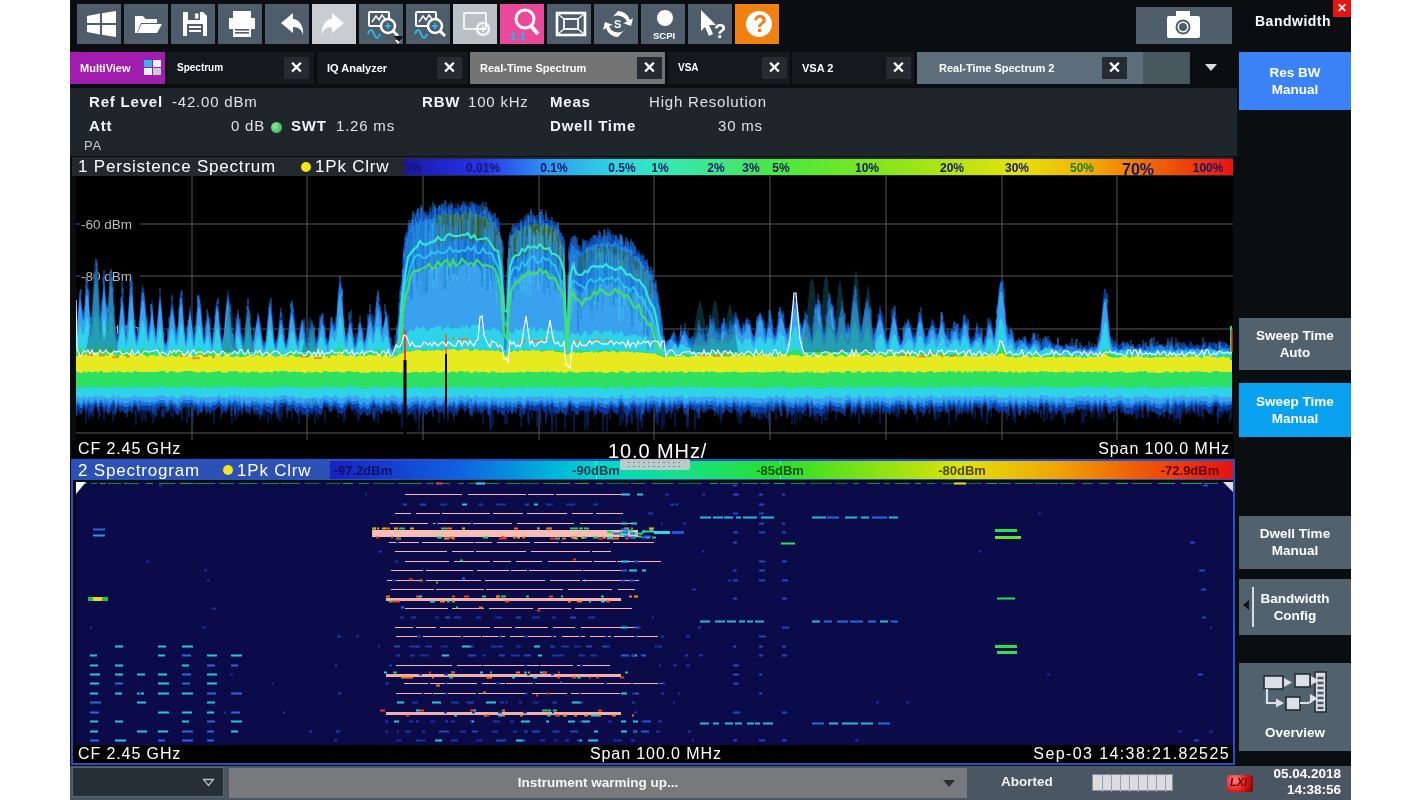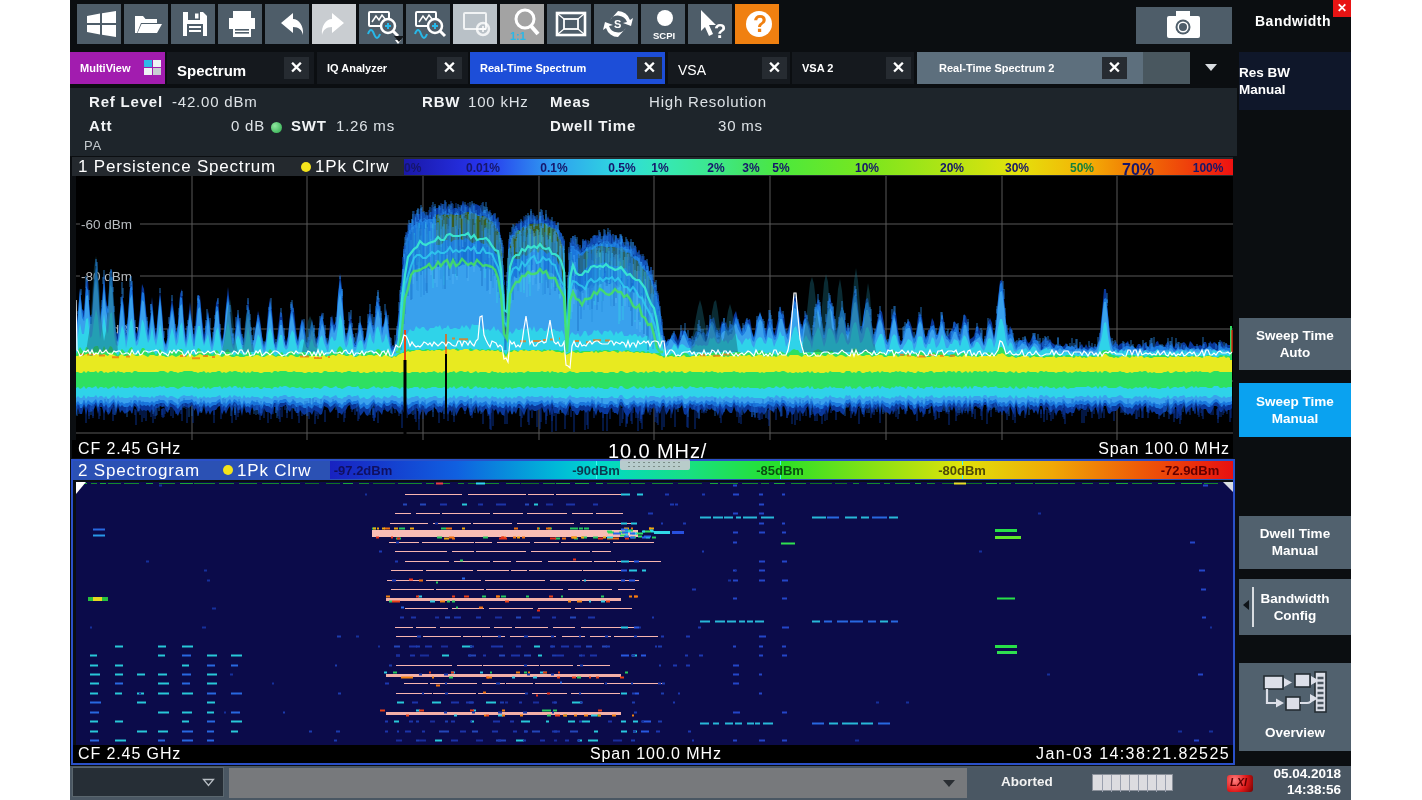--- a/index.html
+++ b/index.html
@@ -44,21 +44,21 @@
         <path d="M9 18 l4-6 3 4 3-5 3 4" stroke="#fff" stroke-width="1.5" fill="none"></path>
         <circle cx="25" cy="22" r="7" fill="#4e5d69" stroke="#fff" stroke-width="2.5"></circle>
         <path d="M22 22h6M25 19v6" stroke="#28b8e8" stroke-width="2"></path>
         <path d="M30 27 l5 5" stroke="#fff" stroke-width="3"></path>
       </svg></div>
     <div style="position:absolute;left:453px;top:4px;width:44px;height:40px;background:#b9c1c7"><svg width="44" height="40" viewBox="-2 0 40 40">
         <rect x="7" y="9" width="22" height="16" rx="1" fill="none" stroke="#fff" stroke-width="2" opacity=".8"></rect>
         <circle cx="26" cy="25" r="6" fill="none" stroke="#fff" stroke-width="2.5" opacity=".8"></circle>
         <path d="M23 25h6M26 22v6" stroke="#fff" stroke-width="1.8" opacity=".8"></path>
       </svg></div>
-    <div style="position:absolute;left:500px;top:4px;width:44px;height:40px;background:#a3a3a3"><svg width="44" height="40" viewBox="-2 0 40 40">
+    <div style="position:absolute;left:500px;top:4px;width:44px;height:40px;background:#ec4899"><svg width="44" height="40" viewBox="-2 0 40 40">
         <circle cx="21" cy="15" r="9" fill="none" stroke="#fff" stroke-width="3"></circle>
         <path d="M27 22 l7 8" stroke="#fff" stroke-width="4"></path>
         <text x="6" y="36" font-size="11" font-weight="bold" fill="#28b8e8" font-family="Liberation Sans, sans-serif">1:1</text>
       </svg></div>
     <div style="position:absolute;left:547px;top:4px;width:44px;height:40px;background:#4e5d69"><svg width="44" height="40" viewBox="-2 0 40 40">
         <rect x="6" y="9" width="28" height="22" fill="none" stroke="#fff" stroke-width="2.6"></rect>
         <rect x="13" y="15" width="14" height="10" fill="none" stroke="#fff" stroke-width="1.8"></rect>
         <path d="M7 10 L13 15 M33 10 L27 15 M7 30 L13 25 M33 30 L27 25" stroke="#fff" stroke-width="1.2"></path>
       </svg></div>
     <div style="position:absolute;left:594px;top:4px;width:44px;height:40px;background:#4e5d69"><svg width="44" height="40" viewBox="-2 0 40 40">
@@ -92,33 +92,33 @@
     <div style="position:absolute;left:70px;top:52px;width:95px;height:32px;background:#a21caf">
       <span style="position:absolute;left:10px;top:10px;font-size:11px;font-weight:bold;color:#fff;white-space:nowrap">MultiView</span>
       <svg style="position:absolute;right:4px;top:8px" width="17" height="16">
         <rect x="0" y="0" width="8" height="7" fill="#30b8e8"></rect>
         <rect x="9" y="0" width="8" height="7" fill="#eef2f4"></rect>
         <rect x="0" y="8" width="8" height="7" fill="#eef2f4"></rect>
         <rect x="9" y="8" width="8" height="7" fill="#c8ced2"></rect>
       </svg>
     </div>
     <div style="position:absolute;left:167px;top:52px;width:147px;height:32px;background:#15191e">
-      <span style="position:absolute;left:10px;top:10px;font-size:15px;font-weight:bold;color:#fff;white-space:nowrap">Spectrum</span>
+      <span style="position:absolute;left:10px;top:10px;font-size:10px;font-weight:bold;color:#fff;white-space:nowrap">Spectrum</span>
       <div style="position:absolute;left:117px;top:5px;width:25px;height:22px;background:#262b31;color:#fff;font-weight:bold;font-size:16px;text-align:center;line-height:22px">✕</div>
     </div>
     <div style="position:absolute;left:317px;top:52px;width:151px;height:32px;background:#15191e">
       <span style="position:absolute;left:10px;top:10px;font-size:11px;font-weight:bold;color:#fff;white-space:nowrap">IQ Analyzer</span>
       <div style="position:absolute;left:120px;top:5px;width:25px;height:22px;background:#262b31;color:#fff;font-weight:bold;font-size:16px;text-align:center;line-height:22px">✕</div>
     </div>
-    <div style="position:absolute;left:470px;top:52px;width:195px;height:32px;background:#1d4ed8">
+    <div style="position:absolute;left:470px;top:52px;width:195px;height:32px;background:#737373">
       <span style="position:absolute;left:10px;top:10px;font-size:11px;font-weight:bold;color:#fff;white-space:nowrap">Real-Time Spectrum</span>
       <div style="position:absolute;left:167px;top:5px;width:25px;height:22px;background:#262b31;color:#fff;font-weight:bold;font-size:16px;text-align:center;line-height:22px">✕</div>
     </div>
     <div style="position:absolute;left:668px;top:52px;width:122px;height:32px;background:#15191e">
-      <span style="position:absolute;left:10px;top:10px;font-size:14px;font-weight:normal;color:#fff;white-space:nowrap">VSA</span>
+      <span style="position:absolute;left:10px;top:10px;font-size:10px;font-weight:bold;color:#fff;white-space:nowrap">VSA</span>
       <div style="position:absolute;left:94px;top:5px;width:25px;height:22px;background:#262b31;color:#fff;font-weight:bold;font-size:16px;text-align:center;line-height:22px">✕</div>
     </div>
     <div style="position:absolute;left:792px;top:52px;width:122px;height:32px;background:#15191e">
       <span style="position:absolute;left:10px;top:10px;font-size:11px;font-weight:bold;color:#fff;white-space:nowrap">VSA 2</span>
       <div style="position:absolute;left:94px;top:5px;width:25px;height:22px;background:#262b31;color:#fff;font-weight:bold;font-size:16px;text-align:center;line-height:22px">✕</div>
     </div>
     <div style="position:absolute;left:917px;top:52px;width:226px;height:32px;background:#5d6f7d">
       <span style="position:absolute;left:22px;top:10px;font-size:11px;font-weight:bold;color:#fff;white-space:nowrap">Real-Time Spectrum 2</span>
       <div style="position:absolute;left:185px;top:5px;width:25px;height:22px;background:#262b31;color:#fff;font-weight:bold;font-size:16px;text-align:center;line-height:22px">✕</div>
     </div>
@@ -266,24 +266,24 @@
       <path d="M921 116.5h18" stroke="#28e048" stroke-width="2" fill="none"></path>
       <path d="M921 170.5h20" stroke="#30e050" stroke-width="3" fill="none"></path>
       <path d="M207 230.5h2 M233 249.5h3 M261 154.5h4 M259 183.5h2 M262 211.5h3 M260 249.5h4 M258 258.5h3 M313 183.5h3 M341 154.5h4 M340 164.5h4 M343 192.5h3 M340 239.5h3 M340 258.5h3 M368 192.5h4 M369 201.5h2 M369 211.5h3 M368 230.5h3 M369 239.5h3 M394 164.5h4 M393 173.5h2 M393 220.5h4 M396 230.5h3 M394 239.5h2 M422 154.5h3 M424 164.5h3 M420 201.5h4 M424 220.5h4 M422 230.5h4 M422 258.5h3 M448 154.5h4 M448 183.5h3 M451 192.5h3 M449 211.5h3 M447 230.5h4 M448 249.5h3 M447 258.5h3 M475 154.5h3 M475 164.5h4 M476 173.5h4 M475 192.5h3 M478 220.5h3 M476 230.5h2 M478 249.5h3 M503 154.5h2 M503 173.5h3 M504 183.5h3 M503 211.5h2 M504 220.5h3 M503 239.5h3 M501 258.5h3 M529 154.5h3 M530 164.5h4 M529 201.5h2 M558 154.5h3 M555 173.5h4 M555 201.5h2 M556 211.5h3 M556 220.5h3 M558 230.5h3 M557 249.5h3 M555 258.5h4 M582 164.5h4 M583 183.5h2 M586 201.5h3 M585 211.5h3 M582 239.5h4" stroke="#1c3cae" stroke-width="2" fill="none"></path>
       <path d="M800 220.5h3 M971 192.5h3 M63 211.5h2 M779 258.5h4 M148 230.5h2 M1102 249.5h4 M302 164.5h2 M903 69.5h3 M289 12.5h2 M402 22.5h2 M359 41.5h3 M563 145.5h2 M280 154.5h3 M154 192.5h3 M346 211.5h2 M652 98.5h3 M136 126.5h4 M196 201.5h2 M1133 249.5h4 M962 31.5h3 M14 145.5h2 M70 79.5h3 M128 88.5h3 M131 98.5h3 M659 88.5h2 M83 3.5h3 M1134 145.5h2 M830 220.5h3 M126 145.5h4 M565 239.5h3" stroke="#16309c" stroke-width="2" fill="none"></path>
       <polygon points="0,0 10,0 0,12" fill="#fff"></polygon>
       <polygon points="1147,0 1157,0 1157,10" fill="#fff" opacity=".85"></polygon>
     </svg>
     <div style="position:absolute;left:73px;top:745px;width:1160px;height:18px;background:#000"></div>
     <span style="position:absolute;left:78px;top:745px;font-size:16px;color:#fff;letter-spacing:0.9px;white-space:nowrap">CF 2.45 GHz</span>
     <span style="position:absolute;left:590px;top:745px;font-size:16px;color:#fff;letter-spacing:0.9px;white-space:nowrap">Span 100.0 MHz</span>
-    <span style="position:absolute;left:1230px;top:745px;font-size:16px;color:#fff;letter-spacing:1.4px;transform:translateX(-100%);white-space:nowrap">Jan-03 14:38:21.82525</span>
+    <span style="position:absolute;left:1230px;top:745px;font-size:16px;color:#fff;letter-spacing:1.4px;transform:translateX(-100%);white-space:nowrap">Sep-03 14:38:21.82525</span>
     <span style="position:absolute;left:1255px;top:13px;font-size:14px;font-weight:bold;color:#fff;letter-spacing:0.5px">Bandwidth</span>
     <div style="position:absolute;left:1333px;top:0;width:18px;height:17px;background:#e81414;color:#fff;font-size:12px;font-weight:bold;text-align:center;line-height:17px">✕</div>
-    <div style="position:absolute;left:1239px;top:52px;width:112px;height:58px;background:#0f172a;color:#fff;font-size:13.5px;font-weight:bold;padding-top:12px;box-sizing:border-box">
+    <div style="position:absolute;left:1239px;top:52px;width:112px;height:58px;background:#3b82f6;text-align:center;color:#fff;font-size:13.5px;font-weight:bold;padding-top:12px;box-sizing:border-box">
       <div style="line-height:17px">Res BW</div>
       <div style="line-height:17px">Manual</div>
     </div>
     <div style="position:absolute;left:1239px;top:318px;width:112px;height:52px;background:#51616e;text-align:center;color:#fff;font-size:13.5px;font-weight:bold;padding-top:9px;box-sizing:border-box">
       <div style="line-height:17px">Sweep Time</div>
       <div style="line-height:17px">Auto</div>
     </div>
     <div style="position:absolute;left:1239px;top:383px;width:112px;height:54px;background:#0aa2f0;text-align:center;color:#fff;font-size:13.5px;font-weight:bold;padding-top:10px;box-sizing:border-box">
       <div style="line-height:17px">Sweep Time</div>
       <div style="line-height:17px">Manual</div>
@@ -321,20 +321,21 @@
         <path d="M54.5 8 h6 M54.5 13 h6 M54.5 18 h6 M54.5 23 h6 M54.5 28 h6 M54.5 33 h6 M54.5 38 h6"></path>
       </g>
     </svg>
     <div style="position:absolute;left:70px;top:766px;width:1281px;height:34px;background:#4a5763"></div>
     <div style="position:absolute;left:72px;top:767px;width:152px;height:30px;background:#262e36;border:1px solid #5a666e">
       <svg style="position:absolute;right:8px;top:10px" width="13" height="9">
         <path d="M1.5 1.5 H11.5 L6.5 7.5 Z" fill="none" stroke="#b8bec4" stroke-width="1.3"></path>
       </svg>
     </div>
     <div style="position:absolute;left:229px;top:768px;width:738px;height:30px;background:#77797c">
+      <div style="position:absolute;left:0;right:0;top:7px;text-align:center;font-size:13.5px;font-weight:bold;color:#f6f6f6">Instrument warming up...</div>
       <div style="position:absolute;right:12px;top:12px;width:0;height:0;border-left:6px solid transparent;border-right:6px solid transparent;border-top:7px solid #2a2e33"></div>
     </div>
     <span style="position:absolute;left:1001px;top:774px;font-size:13.5px;font-weight:bold;color:#f2f2f2">Aborted</span>
     <div style="position:absolute;left:1092px;top:774px;width:81px;height:17px;background:#dcdce0;border:1px solid #8a909a">
       <div style="position:absolute;left:9px;top:0;width:1px;height:17px;background:#9aa0ae"></div>
       <div style="position:absolute;left:18px;top:0;width:1px;height:17px;background:#9aa0ae"></div>
       <div style="position:absolute;left:27px;top:0;width:1px;height:17px;background:#9aa0ae"></div>
       <div style="position:absolute;left:36px;top:0;width:1px;height:17px;background:#9aa0ae"></div>
       <div style="position:absolute;left:45px;top:0;width:1px;height:17px;background:#9aa0ae"></div>
       <div style="position:absolute;left:54px;top:0;width:1px;height:17px;background:#9aa0ae"></div>

